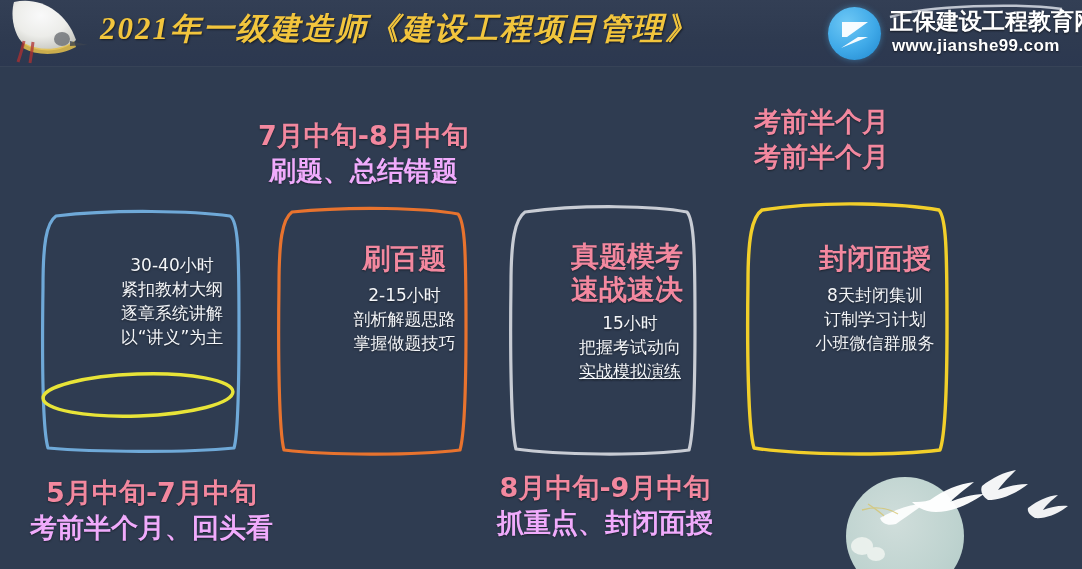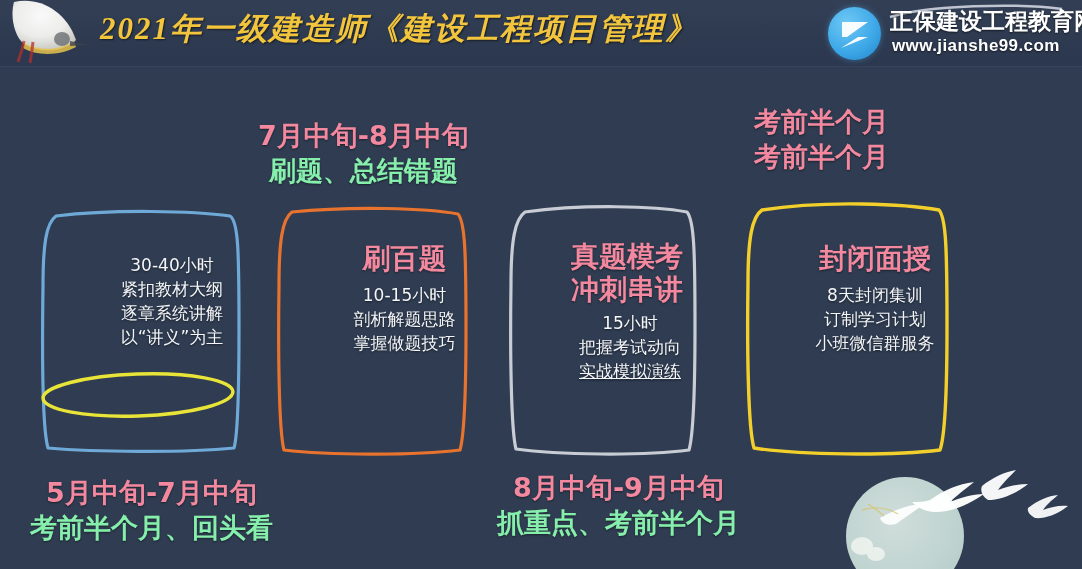--- a/index.html
+++ b/index.html
@@ -117,21 +117,21 @@
     white-space: nowrap;
     line-height: 1.30;
   }
   .note-pink {
     color: #f3889f;
     font-size: 27px;
     font-weight: bold;
     text-shadow: 0 1px 2px rgba(0,0,0,0.45);
   }
   .note-yellow {
-    color: #86efac;
+    color: #f0abfc;
     font-size: 27px;
     font-weight: bold;
     text-shadow: 0 1px 2px rgba(0,0,0,0.45);
   }
   
   .card {
     position: absolute;
   }
   .card-outline {
     position: absolute;
@@ -258,34 +258,34 @@
   </svg>
 
   <div class="card" style="left:272px; top:204px; width:205px; height:257px;text-decoration:underline;">
     <svg class="card-outline" viewBox="0 0 205 257" preserveAspectRatio="none">
       <path d="M20 8 C 80 2, 155 4, 186 10 C 193 18, 194 48, 194 124 C 194 194, 192 232, 188 246
                C 140 252, 55 251, 12 246 C 7 228, 6 150, 7 82 C 7 38, 10 15, 20 8 Z" fill="none" stroke="#e8732e" stroke-width="3.2" stroke-linecap="round" stroke-linejoin="round"></path>
     </svg>
     <div class="card-body" style="padding:38px 0 0 30px;">
       <div class="card-title cjk">刷百题</div>
       <div style="height:8px"></div>
-      <div class="card-line cjk">10-15小时</div>
+      <div class="card-line cjk">2-15小时</div>
       <div class="card-line cjk">剖析解题思路</div>
       <div class="card-line cjk">掌握做题技巧</div>
     </div>
   </div>
 
   <div class="card" style="left:505px; top:202px; width:200px; height:258px;">
     <svg class="card-outline" viewBox="0 0 200 258" preserveAspectRatio="none">
       <path d="M20 10 C 78 2, 150 4, 182 10 C 189 18, 190 48, 190 124 C 190 196, 188 234, 184 248
                C 138 254, 52 253, 11 247 C 6 228, 5 150, 6 82 C 6 38, 10 17, 20 10 Z" fill="none" stroke="#c8ccd4" stroke-width="3.2" stroke-linecap="round" stroke-linejoin="round"></path>
     </svg>
     <div class="card-body" style="padding:38px 0 0 22px;">
       <div class="card-title cjk">真题模考</div>
-      <div class="card-title cjk">冲刺串讲</div>
+      <div class="card-title cjk">速战速决</div>
       <div style="height:5px"></div>
       <div class="card-line cjk" style="padding-left:6px;">15小时</div>
       <div class="card-line cjk" style="padding-left:6px;">把握考试动向</div>
       <div class="card-line cjk" style="padding-left:6px;text-decoration:underline;">实战模拟演练</div>
     </div>
   </div>
 
   <div class="card" style="left:740px; top:198px; width:218px; height:262px;">
     <svg class="card-outline" viewBox="0 0 218 262" preserveAspectRatio="none">
       <path d="M22 12 C 86 2, 166 6, 199 12 C 206 20, 207 50, 207 128 C 207 200, 205 238, 200 252
@@ -300,21 +300,21 @@
     </div>
   </div>
 
   <div class="note cjk" style="left:30px; top:475px;">
     <div class="note-pink">5月中旬-7月中旬</div>
     <div class="note-yellow">考前半个月、回头看</div>
   </div>
 
   <div class="note cjk" style="left:497px; top:470px;">
     <div class="note-pink">8月中旬-9月中旬</div>
-    <div class="note-yellow">抓重点、考前半个月</div>
+    <div class="note-yellow">抓重点、封闭面授</div>
   </div>
 
   <div id="birds">
     <div id="bird-disc"></div>
     <svg style="position:absolute; left:0; top:0; width:250px; height:115px;" viewBox="0 0 250 115">
       <g fill="#ffffff">
         <path d="M98 46 C 112 36, 126 30, 142 28 C 132 36, 124 42, 118 48
                  C 128 44, 140 40, 152 40 C 138 50, 120 58, 104 58
                  C 94 58, 86 54, 80 48 C 86 48, 92 48, 98 46 Z" opacity="0.97"></path>
         <path d="M150 32 C 160 24, 172 18, 184 16 C 176 24, 170 30, 166 36

